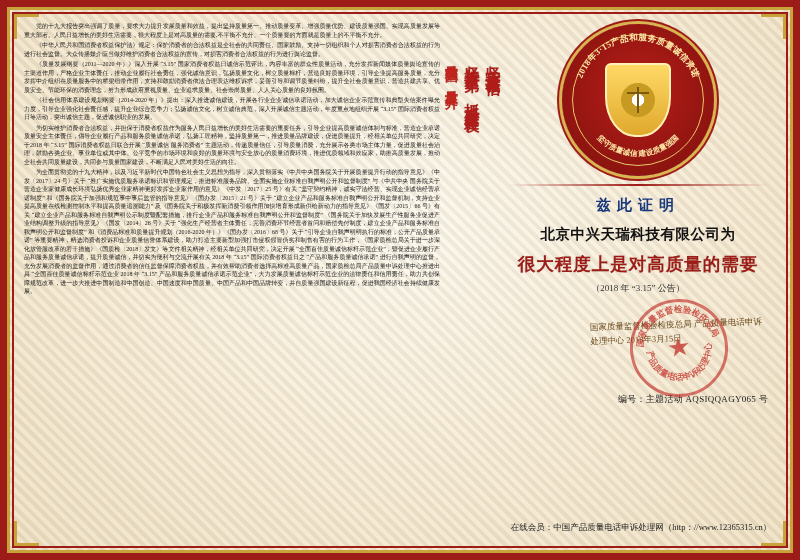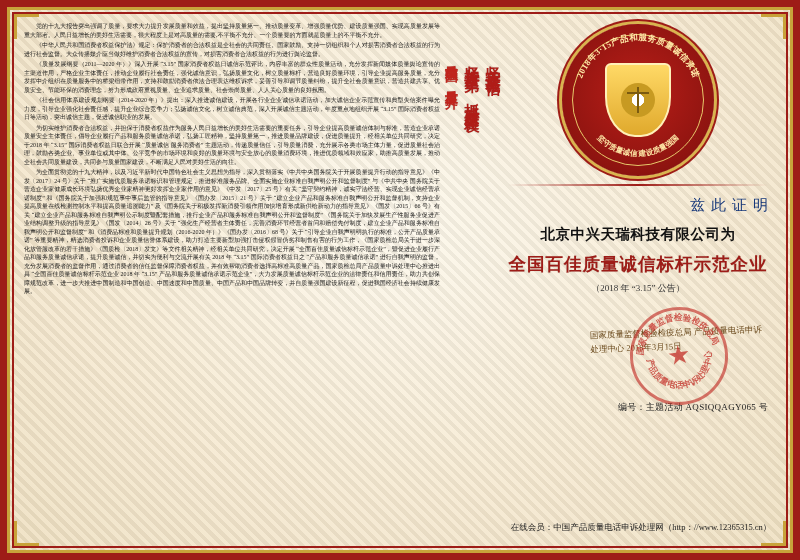--- a/index.html
+++ b/index.html
@@ -149,34 +149,34 @@
     letter-spacing:10px;
     margin:2px 0 2px 0;
     text-shadow:1px 1px 0 rgba(0,0,0,.18);
     font-family:"Liberation Serif","DejaVu Serif",serif;
   }
   .title-rule{
     width:260px;height:2px;margin:4px auto 10px auto;
     background:linear-gradient(90deg,rgba(158,28,23,0),#9e1c17,rgba(158,28,23,0));
   }
   .hereby{
-    text-align:right;font-size:15px;font-weight:normal;color:#17387a;
+    text-align:center;font-size:15px;font-weight:bold;color:#17387a;
     letter-spacing:6px;margin:2px 0 10px 0;
   }
   .company{
     text-align:center;font-size:14.5px;font-weight:bold;color:#111;
     letter-spacing:.5px;margin:6px 0 8px 0;
   }
   .award{
     text-align:center;font-size:17.5px;font-weight:bold;color:#9e1c17;
     letter-spacing:1px;margin:4px 0 6px 0;
     text-shadow:0 0 1px rgba(0,0,0,.2);
   }
   .award-note{
-    text-align:center;font-size:9px;color:#333;margin:2px 0 12px 0;
+    text-align:center;font-size:9px;color:#333;margin:2px 0 4px 0;
   }
 
   
   .seal-area{
     position:relative;height:92px;margin-top:2px;
   }
   .seal{
     position:absolute;right:46px;top:0;width:92px;height:92px;border-radius:50%;
     border:3px solid rgba(190,30,25,.72);
     opacity:.82;
@@ -246,21 +246,21 @@
           <div class="shield">
             <div class="scale"></div>
           </div>
         </div>
       </div>
 
       <div class="title-rule"></div>
 
       <div class="hereby">兹此证明</div>
       <div class="company">北京中兴天瑞科技有限公司为</div>
-      <div class="award">全国百佳质量诚信标杆示范企业</div>
+      <div class="award">很大程度上是对高质量的需要</div>
       <div class="award-note">（2018 年 “3.15” 公告）</div>
 
       <div class="seal-area">
         <div class="signer">国家质量监督检验检疫总局
 产品质量电话申诉处理中心
 2018年3月15日</div>
         <div class="seal">
           <svg viewBox="0 0 92 92" width="92" height="92">
             <defs>
               <path id="sealTop" d="M 10,46 A 36,36 0 0 1 82,46"></path>

